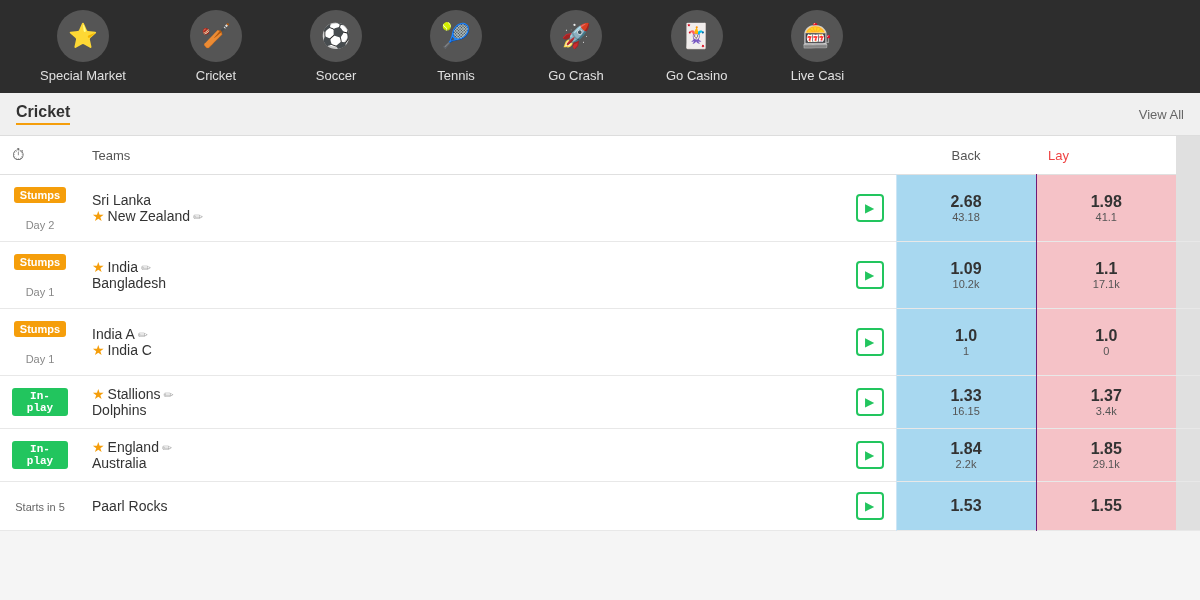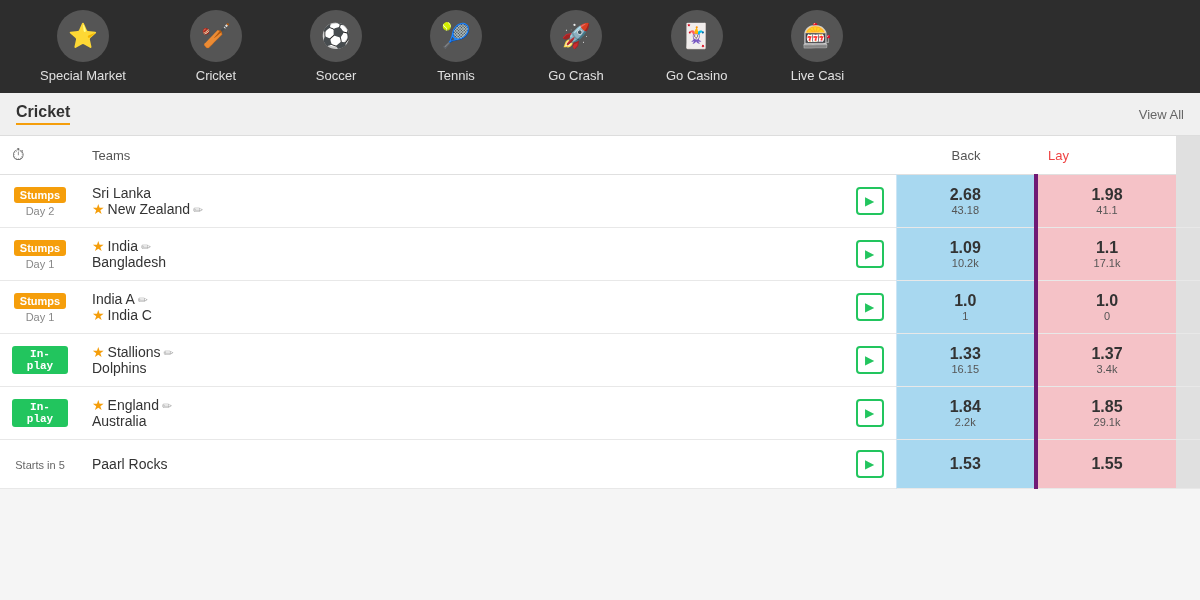--- a/index.html
+++ b/index.html
@@ -102,21 +102,21 @@
       text-align: center;
     }
     .badge-stumps {
       background: #f59e0b;
       color: #fff;
       font-size: 11px;
       font-weight: bold;
       padding: 2px 6px;
       border-radius: 3px;
       display: inline-block;
-      margin-bottom: 2px;
+      margin-bottom: 16px;
     }
     .badge-inplay {
       background: #22c55e;
       color: #fff;
       font-size: 11px;
       font-weight: bold;
       padding: 2px 6px;
       border-radius: 3px;
       display: inline-block;
       font-family: Liberation Mono, monospace;
@@ -153,21 +153,21 @@
     .back-cell {
       background: #a8d8f0;
       text-align: center;
       width: 140px;
       border-left: 1px solid #cce5f5;
     }
     .lay-cell {
       background: #f5c2c7;
       text-align: center;
       width: 140px;
-      border-left: 4px solid #701a75;
+      border-left: 1px solid #701a75;
     }
     .odds-main {
       font-size: 16px;
       font-weight: bold;
       color: #333;
       display: block;
     }
     .odds-sub {
       font-size: 11px;
       color: #555;

